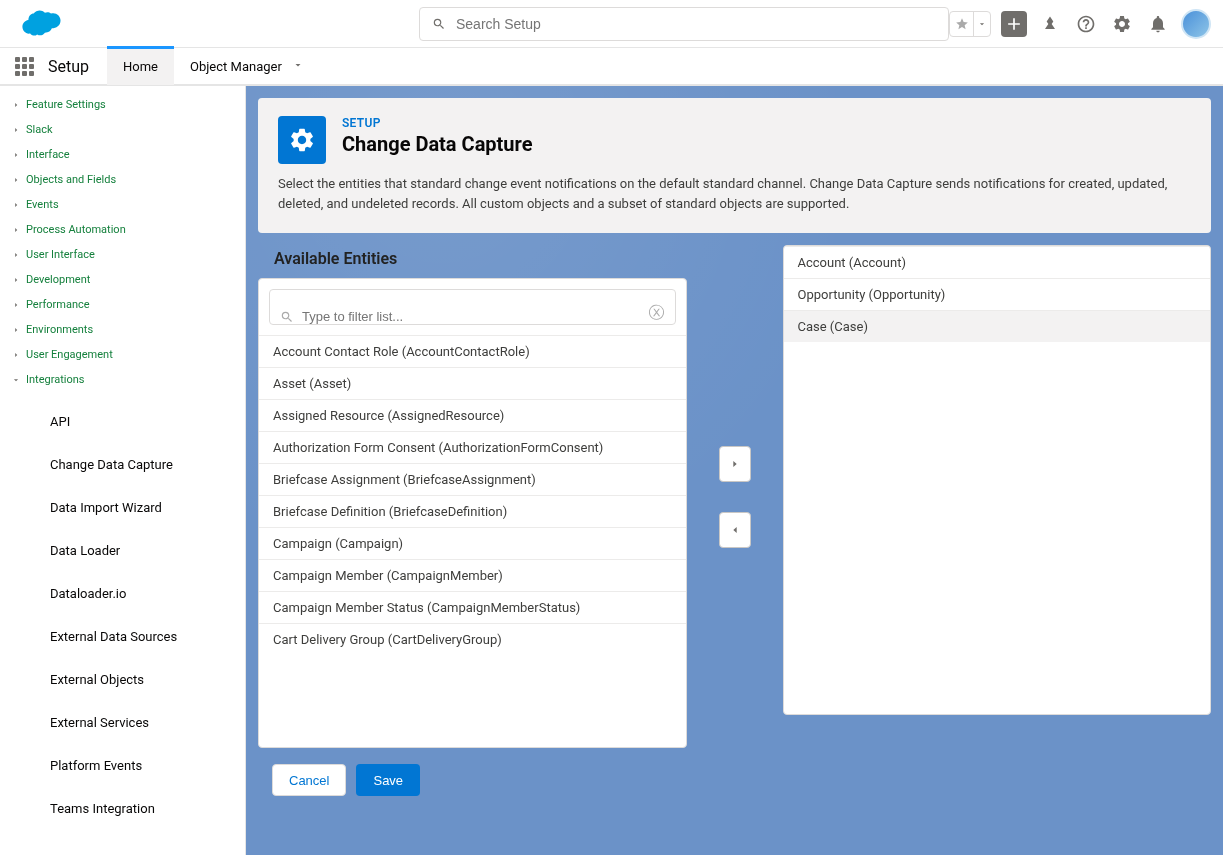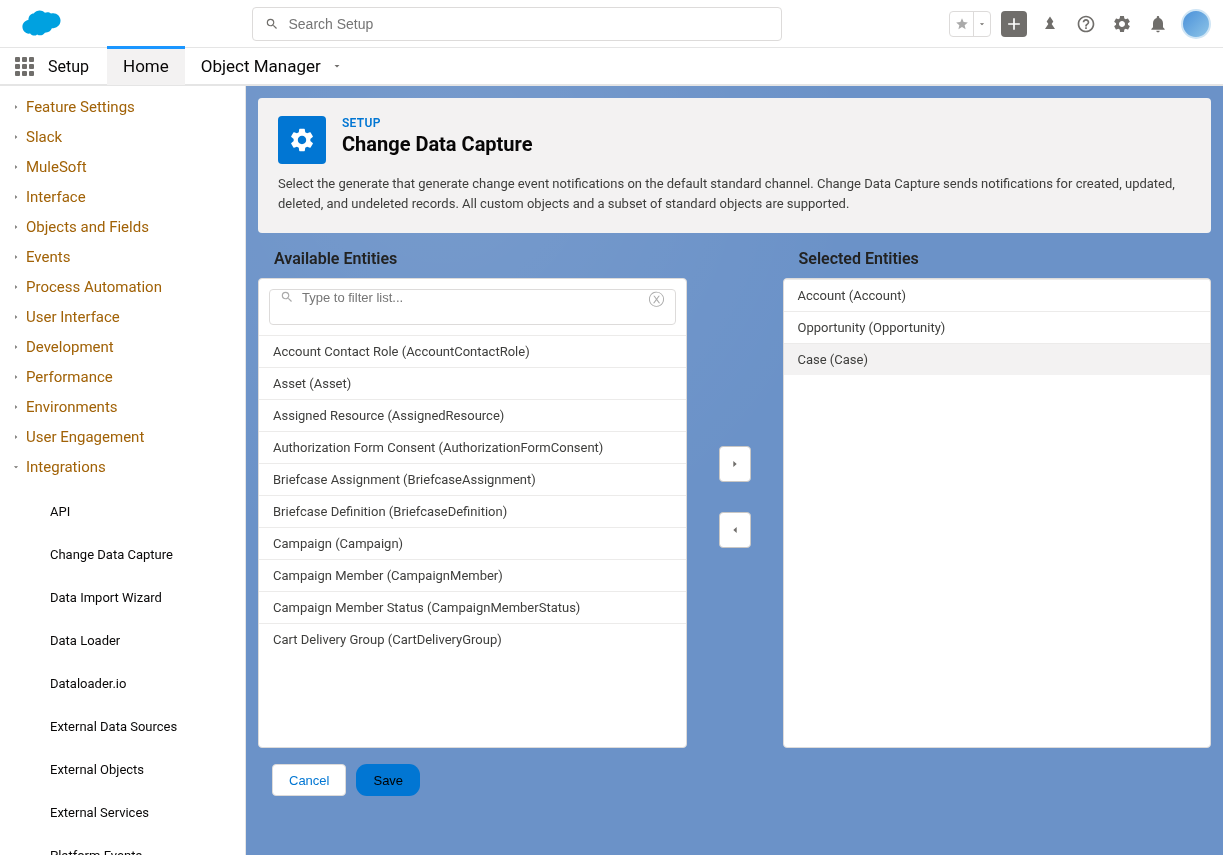--- a/index.html
+++ b/index.html
@@ -1,78 +1,78 @@
 <!DOCTYPE html>
 <html><head>
 <meta charset="utf-8">
 <style>
 * { box-sizing: border-box; margin: 0; padding: 0; }
 body { font-family: -apple-system, BlinkMacSystemFont, "Segoe UI", Roboto, Helvetica, Arial, sans-serif; font-size: 13px; color: #080707; background: #fff; }
 .header { display: flex; align-items: center; height: 48px; border-bottom: 1px solid #e5e5e5; padding: 0 12px; }
 .logo { width: 52px; height: 36px; margin-right: 20px; }
-.search-wrap { flex: 1; display: flex; justify-content: center; }
+.search-wrap { flex: 1; display: flex; justify-content: flex-end; }
 .search-box { width: 530px; height: 34px; border: 1px solid #dddbda; border-radius: 4px; display: flex; align-items: center; padding: 0 12px; background: #fff; }
 .search-box input { border: none; outline: none; flex: 1; font-size: 14px; color: #706e6b; background: transparent; }
 .search-icon { width: 14px; height: 14px; margin-right: 10px; fill: #706e6b; }
 .header-actions { display: flex; align-items: center; gap: 10px; }
 .hdr-btn { width: 26px; height: 26px; display: flex; align-items: center; justify-content: center; border-radius: 4px; cursor: pointer; }
 .hdr-btn svg { width: 20px; height: 20px; fill: #706e6b; }
 .star-btn { display: flex; border: 1px solid #dddbda; border-radius: 4px; height: 26px; }
 .star-btn .seg { width: 24px; display: flex; align-items: center; justify-content: center; border-right: 1px solid #dddbda; }
 .star-btn .seg:last-child { border-right: none; width: 16px; }
 .plus-btn { background: #706e6b; border-radius: 4px; }
 .plus-btn svg { fill: #fff; }
 .avatar { width: 30px; height: 30px; border-radius: 50%; background: linear-gradient(135deg,#4a90d9,#8ec5e8); border: 2px solid #cfe5f5; }
 
 .toolbar { display: flex; align-items: center; height: 38px; border-bottom: 2px solid #e5e5e5; padding-left: 8px; position: relative; }
 .toolbar::after { content:""; position:absolute; left:0; right:0; bottom:-2px; height:0; }
 .app-launcher { width: 32px; height: 32px; display: flex; align-items: center; justify-content: center; cursor: pointer; margin-right: 8px; }
 .app-launcher .dots { display:grid; grid-template-columns:repeat(3,5px); grid-template-rows:repeat(3,5px); gap:2px;}
 .app-launcher .dots span { width:5px; height:5px; background:#706e6b; border-radius:1px;}
 .setup-title { font-size: 16px; font-weight: 400; margin-right: 18px; }
-.tab { height: 38px; display:flex; align-items:center; padding: 18px 16px; font-size: 17px; cursor: pointer; position: relative; }
+.tab { height: 38px; display:flex; align-items:center; padding: 18px 16px; font-size: 13px; cursor: pointer; position: relative; }
 .tab.active { background:#f3f2f2; }
 .tab.active::before { content:""; position:absolute; top:-1px; left:0; right:0; height:3px; background:#1b96ff; }
 .tab-chevron { margin-left: 10px; }
 
 .main { display: flex; height: calc(857px - 48px - 38px); border-top: 2px solid #0176d3; margin-top:-2px;}
 .sidebar { width: 246px; border-right: 1px solid #e5e5e5; overflow-y: auto; padding-top: 6px; }
-.tree-item { display: flex; align-items: center; padding: 6px 8px 6px 10px; font-size: 15px; cursor: pointer; color: #a16207; }
+.tree-item { display: flex; align-items: center; padding: 6px 8px 6px 10px; font-size: 11px; cursor: pointer; color: #15803d; }
 .tree-item .chev { width: 12px; display:flex; justify-content:center; margin-right: 4px; color:#706e6b;}
 .tree-sub { padding: 6px 8px 6px 50px; font-size: 13px; cursor: pointer; margin-top: 16px; }
 .tree-sub.active { font-weight: 400; }
 
 .content { flex: 1; background: #6b92c8; background-image: radial-gradient(circle at 20% 10%, rgba(255,255,255,0.08) 0, transparent 40%); padding: 0; overflow-y: auto; position: relative; }
 .content-inner { padding: 12px; }
 .banner { background:#f3f2f2; border-radius: 4px; padding: 18px 20px 20px 20px; margin-bottom: 12px; }
 .banner-top { display:flex; align-items:flex-start; gap:16px; }
 .gear-tile { width:48px; height:48px; background:#0176d3; border-radius:4px; display:flex; align-items:center; justify-content:center; flex-shrink:0;}
 .gear-tile svg { width:28px; height:28px; fill:#fff;}
 .eyebrow { color:#0176d3; font-size:12px; font-weight:600; letter-spacing:0.3px; margin-bottom:2px;}
 .page-title { font-size:20px; font-weight:700; margin-bottom:8px;}
 .page-desc { font-size:13px; color:#3e3e3c; line-height:1.5; }
 
 .picker-row { display:flex; gap:30px; }
 .picker-col { flex:1; }
 .picker-header { font-size:16px; font-weight:600; color:#222; margin: 4px 0 10px 16px;}
 .listbox { background:#fff; border-radius:4px; border:1px solid #dddbda; height:470px; display:flex; flex-direction:column; overflow:hidden;}
 .filter-wrap { padding:10px;}
-.filter-box { border:1px solid #dddbda; border-radius:4px; height:36px; display:flex; align-items:flex-start; padding:0 10px;}
+.filter-box { border:1px solid #dddbda; border-radius:4px; height:36px; display:flex; align-items:flex-end; padding:0 10px;}
 .filter-box input { border:none; outline:none; flex:1; font-size:13px; color:#706e6b;}
 .filter-box .clear { color:#aaa; font-size:16px; cursor:pointer;}
 .list-scroll { flex:1; overflow-y:auto;}
 .list-row { padding:8px 14px; border-top:1px solid #ecebea; font-size:13px; color:#3e3e3c; cursor:pointer;}
 .list-row:first-child { border-top:1px solid #ecebea;}
 .list-row.selected { background:#f3f2f2;}
 .mover-col { width:36px; display:flex; flex-direction:column; align-items:center; justify-content:center; gap:30px;}
 .move-btn { width:32px; height:36px; border:1px solid #c9c7c5; border-radius:4px; background:#fff; display:flex; align-items:center; justify-content:center; cursor:pointer; color:#706e6b;}
 .actions { margin-top:16px; display:flex; gap:10px; padding-left:14px;}
 .btn { height:32px; padding: 0 16px; border-radius:4px; font-size:13px; cursor:pointer; border:1px solid transparent;text-align:center; }
 .btn-cancel { background:#fff; border:1px solid #dddbda; color:#0176d3;}
-.btn-save { background:#0176d3; color:#000000;border-radius:11px;}
+.btn-save { background:#0176d3; color:#ffffff;}
 </style>
 </head>
 <body>
 
 <div class="header">
   <svg class="logo" viewBox="0 0 60 40">
     <path fill="#00A1E0" d="M25 8c3-4 9-5 13-1 2-1 5-1 7 1 5-2 11 2 11 8 0 6-5 9-10 9-1 3-4 5-8 5-2 3-6 4-9 2-2 2-6 2-8-1-5 1-9-3-9-8 0-4 3-7 7-8 0-4 3-7 6-7z"></path>
   </svg>
   <div class="search-wrap">
     <div class="search-box">
@@ -157,28 +157,20 @@
         </span>
         <span>Feature Settings</span>
       </div>
       <div class="tree-item">
         <span class="chev">
           <svg width="10" height="10" viewBox="0 0 24 24">
             <path fill="#706e6b" d="M10 7l5 5-5 5z"></path>
           </svg>
         </span>
         <span>Slack</span>
-      </div>
-      <div class="tree-item">
-        <span class="chev">
-          <svg width="10" height="10" viewBox="0 0 24 24">
-            <path fill="#706e6b" d="M10 7l5 5-5 5z"></path>
-          </svg>
-        </span>
-        <span>MuleSoft</span>
       </div>
       <div class="tree-item">
         <span class="chev">
           <svg width="10" height="10" viewBox="0 0 24 24">
             <path fill="#706e6b" d="M10 7l5 5-5 5z"></path>
           </svg>
         </span>
         <span>Interface</span>
       </div>
       <div class="tree-item">
@@ -272,21 +264,21 @@
           <div class="gear-tile">
             <svg viewBox="0 0 24 24">
                 <path d="M19.14 12.94c.04-.3.06-.61.06-.94 0-.32-.02-.64-.07-.94l2.03-1.58c.18-.14.23-.41.12-.61l-1.92-3.32c-.12-.22-.37-.29-.59-.22l-2.39.96c-.5-.38-1.03-.7-1.62-.94l-.36-2.54c-.04-.24-.24-.41-.48-.41h-3.84c-.24 0-.43.17-.47.41l-.36 2.54c-.59.24-1.13.57-1.62.94l-2.39-.96c-.22-.08-.47 0-.59.22L2.74 8.87c-.12.21-.08.47.12.61l2.03 1.58c-.05.3-.07.63-.07.94s.02.64.07.94l-2.03 1.58c-.18.14-.23.41-.12.61l1.92 3.32c.12.22.37.29.59.22l2.39-.96c.5.38 1.03.7 1.62.94l.36 2.54c.05.24.24.41.48.41h3.84c.24 0 .44-.17.47-.41l.36-2.54c.59-.24 1.13-.56 1.62-.94l2.39.96c.22.08.47 0 .59-.22l1.92-3.32c.12-.22.07-.47-.12-.61l-2.01-1.58zM12 15.6c-1.98 0-3.6-1.62-3.6-3.6s1.62-3.6 3.6-3.6 3.6 1.62 3.6 3.6-1.62 3.6-3.6 3.6z"></path>
               </svg>
           </div>
           <div>
             <div class="eyebrow">SETUP</div>
             <div class="page-title">Change Data Capture</div>
           </div>
         </div>
-        <div class="page-desc" style="margin-top:10px;">Select the generate that generate change event notifications on the default standard channel. Change Data Capture sends notifications for created, updated, deleted, and undeleted records. All custom objects and a subset of standard objects are supported.</div>
+        <div class="page-desc" style="margin-top:10px;">Select the entities that standard change event notifications on the default standard channel. Change Data Capture sends notifications for created, updated, deleted, and undeleted records. All custom objects and a subset of standard objects are supported.</div>
       </div>
 
       <div class="picker-row">
         <div class="picker-col">
           <div class="picker-header">Available Entities</div>
           <div class="listbox">
             <div class="filter-wrap">
               <div class="filter-box">
                 <svg class="search-icon" viewBox="0 0 24 24" width="14" height="14" style="margin-right:8px;">
                     <path fill="#aaa" d="M15.5 14h-.79l-.28-.27A6.471 6.471 0 0016 9.5 6.5 6.5 0 109.5 16c1.61 0 3.09-.59 4.23-1.57l.27.28v.79l5 4.99L20.49 19l-4.99-5zm-6 0C7.01 14 5 11.99 5 9.5S7.01 5 9.5 5 14 7.01 14 9.5 11.99 14 9.5 14z"></path>
@@ -317,21 +309,20 @@
               </svg>
           </div>
           <div class="move-btn">
             <svg width="10" height="10" viewBox="0 0 24 24">
                 <path fill="#706e6b" d="M16 5l-8 7 8 7z"></path>
               </svg>
           </div>
         </div>
 
         <div class="picker-col">
-          <div class="picker-header">Selected Entities</div>
           <div class="listbox">
             <div class="list-scroll" id="selected-list">
                 <div class="list-row">Account (Account)</div>
                 <div class="list-row">Opportunity (Opportunity)</div>
                 <div class="list-row selected">Case (Case)</div>
               </div>
           </div>
         </div>
       </div>
 

